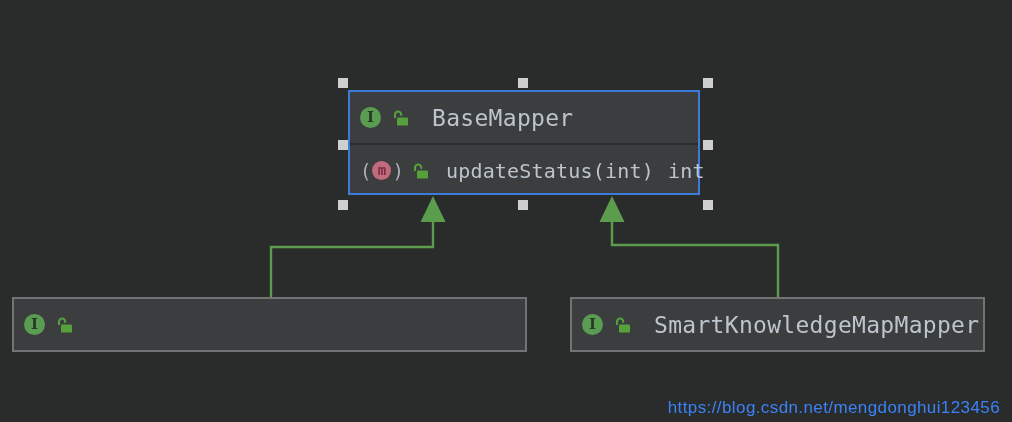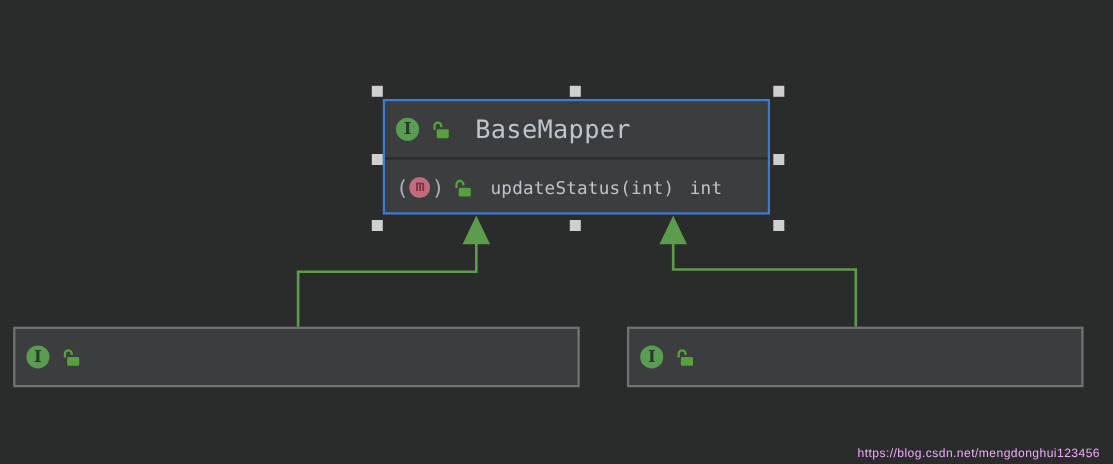--- a/index.html
+++ b/index.html
@@ -36,21 +36,21 @@
     padding-left: 10px;
     height: 51px;
   }
   .node-row.title-row .row-label {
     font-size: 23px;
     letter-spacing: 0.3px;
     white-space: pre;
     margin-left: 22px;
   }
   .node-row.method-row .row-label {
-    font-size: 16px;
+    font-size: 20px;
     letter-spacing: 0.2px;
     white-space: pre;
     margin-left: 16px;
   }
   .row-divider {
     height: 2px;
     background: #2a2b2b;
   }
   .return-type { margin-left: 14px; }
 
@@ -113,23 +113,23 @@
   .edge-head {
     fill: #5c9c4d;
     stroke: none;
   }
 
   
   .watermark {
     position: absolute;
     right: 12px;
     bottom: 4px;
-    color: #f0abfc;
+    color: #3b82f6;
     font-family: "Liberation Sans", sans-serif;
-    font-size: 11px;
+    font-size: 17px;
     letter-spacing: 0.4px;
   }
 </style>
 </head>
 <body>
 
 <div id="canvas">
 
   <svg id="edges">
     <g>
@@ -185,18 +185,19 @@
     </div>
   </div>
 
   <div class="uml-node plain" style="left:570px; top:297px; width:415px; height:55px;">
     <div class="node-row title-row">
       <span class="iface-icon">I</span>
       <svg class="lock-icon" viewBox="0 0 18 18">
         <path d="M3 9 V5.6 a3.1 3.1 0 0 1 6.2 0 v1.1" stroke="#57a13c" stroke-width="2.1" fill="none"></path>
         <rect x="5" y="8.6" width="11" height="8" rx="1.2" fill="#57a13c"></rect>
       </svg>
+      <span class="row-label">SmartKnowledgeMapMapper</span>
     </div>
   </div>
 
   <div class="watermark">https://blog.csdn.net/mengdonghui123456</div>
 
 </div>
 
 </body></html>

